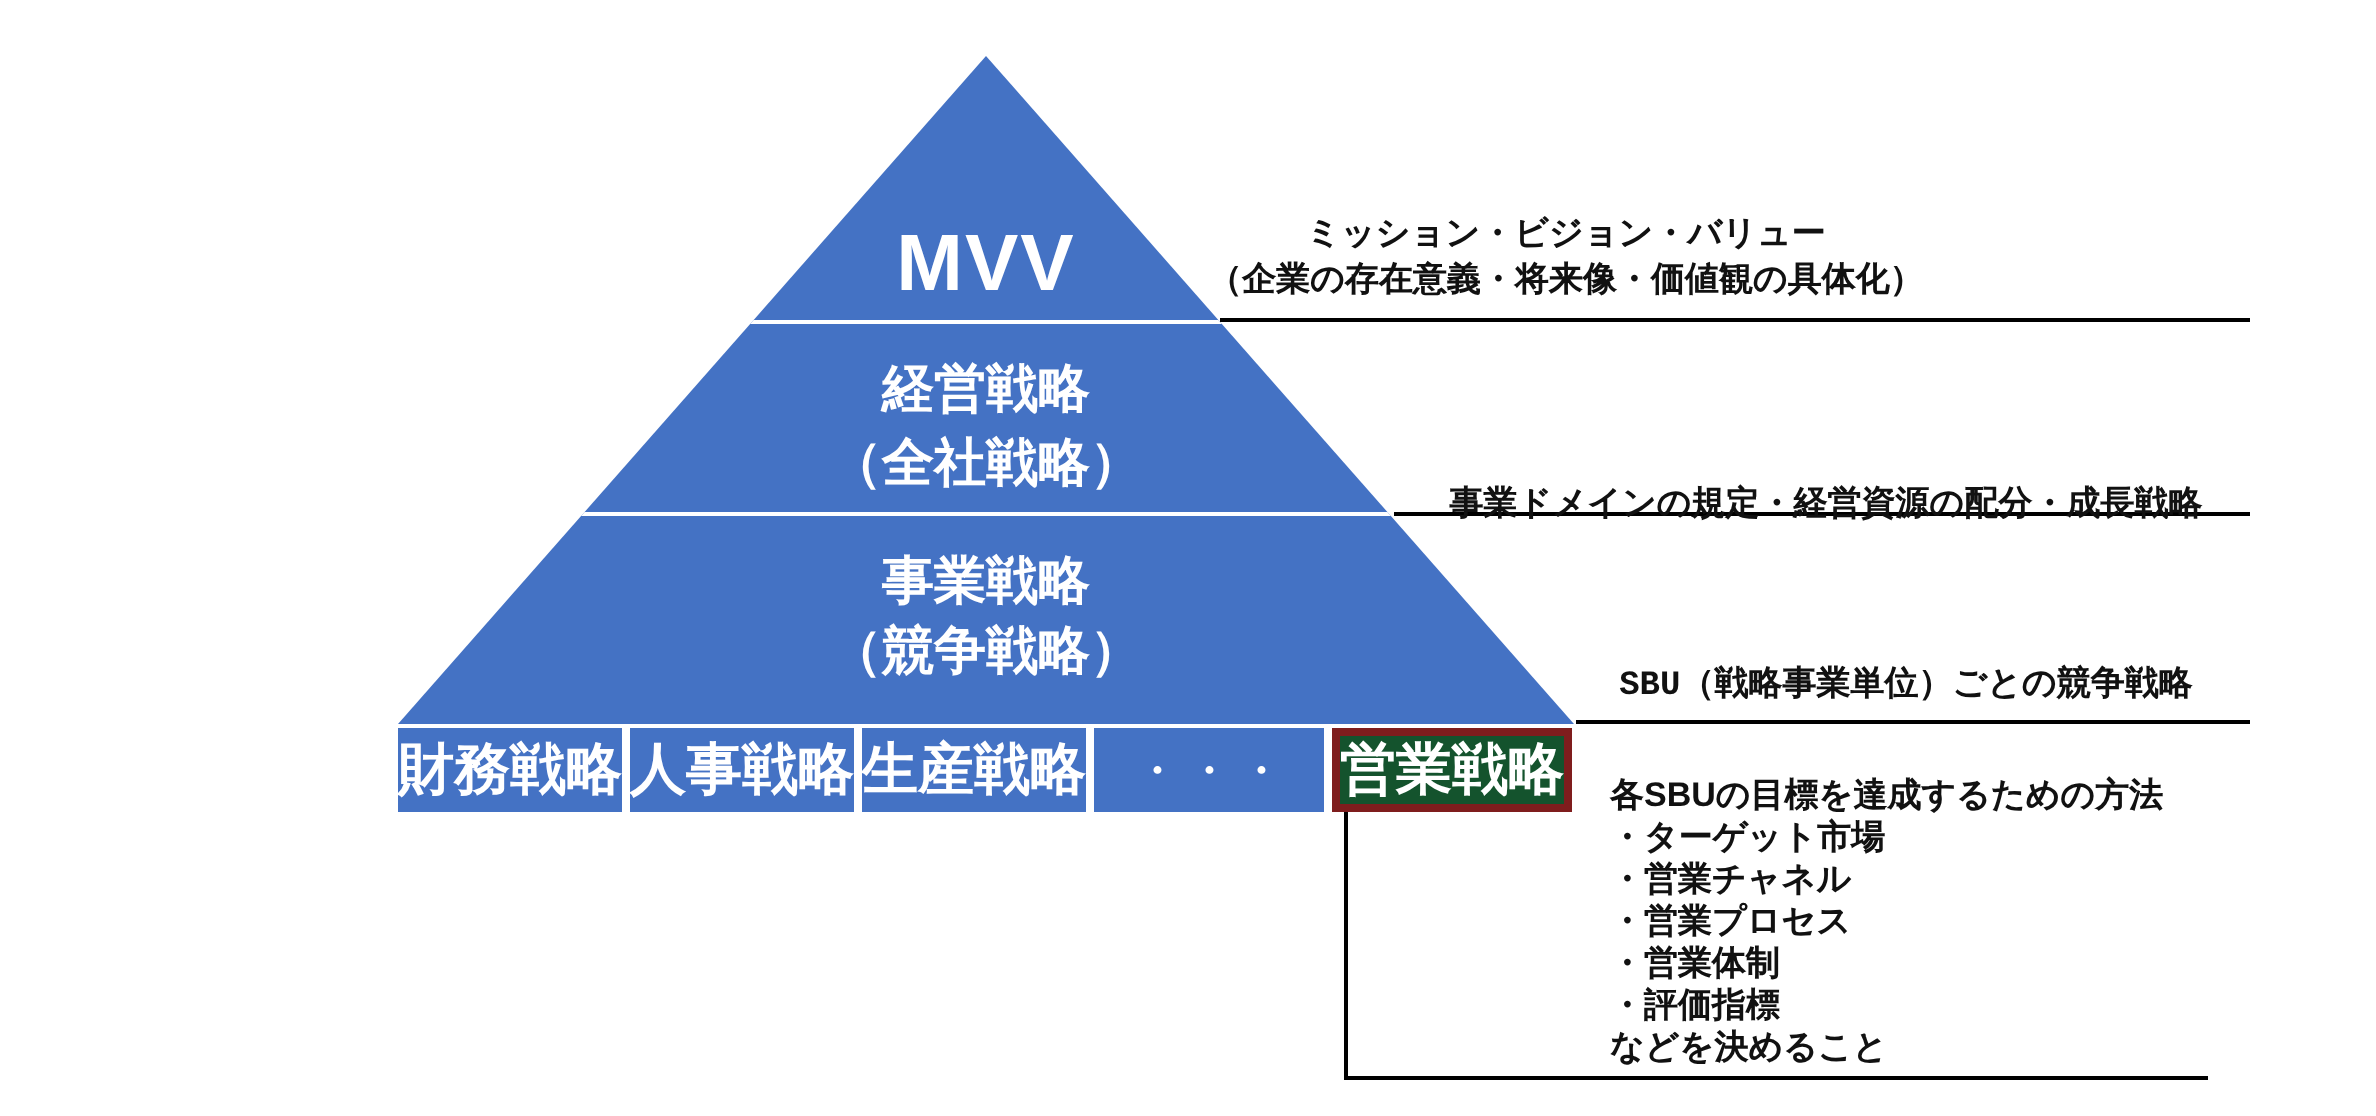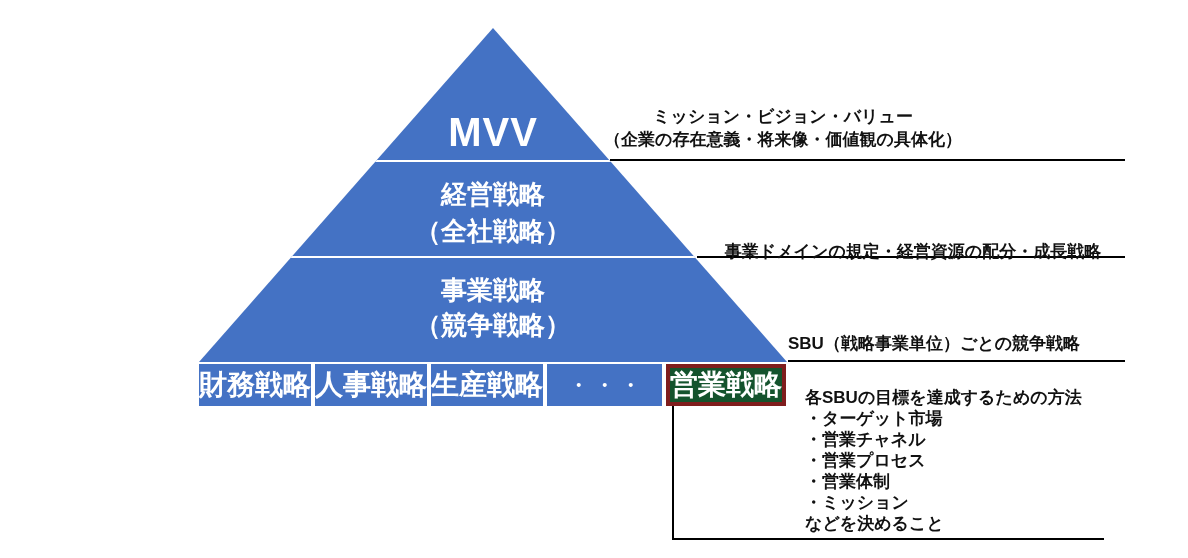--- a/index.html
+++ b/index.html
@@ -39,21 +39,21 @@
   
   .rule { position: absolute; height: 2px; background: #000000; }
   .rule.r1 { left: 610px; top: 159px; width: 515px; }
   .rule.r2 { left: 697px; top: 256px; width: 428px; }
   .rule.r3 { left: 788px; top: 360px; width: 337px; }
 
   
   .ann { position: absolute; color: #111111; font-weight: bold; font-size: 17px; }
   .ann-mvv { left: 598px; top: 105px; width: 370px; text-align: center; line-height: 23px; }
   .ann-corp { left: 688px; top: 223px; width: 450px; text-align: center; line-height: 21px; margin-top: 18px; }
-  .ann-sbu { left: 788px; top: 333px; width: 330px; line-height: 21px; }
+  .ann-sbu { left: 788px; top: 333px; width: 330px; text-align: center; line-height: 21px; font-family: Liberation Mono, monospace; }
 
   
   .sales-vline { position: absolute; left: 672px; top: 406px; width: 2px; height: 134px; background: #000000; }
   .sales-hline { position: absolute; left: 672px; top: 538px; width: 432px; height: 2px; background: #000000; }
   .sales-detail {
     position: absolute; left: 805px; top: 387px; width: 330px;
     color: #111111; font-weight: bold; font-size: 17px; line-height: 21px;
   }
   .sales-detail div { white-space: nowrap; }
 </style>
@@ -102,17 +102,17 @@
 
   <div class="sales-vline"></div>
   <div class="sales-hline"></div>
 
   <div class="sales-detail">
     <div>各SBUの目標を達成するための方法</div>
     <div>・ターゲット市場</div>
     <div>・営業チャネル</div>
     <div>・営業プロセス</div>
     <div>・営業体制</div>
-    <div>・ミッション</div>
+    <div>・評価指標</div>
     <div>などを決めること</div>
   </div>
 
 </div>
 
 </body></html>

